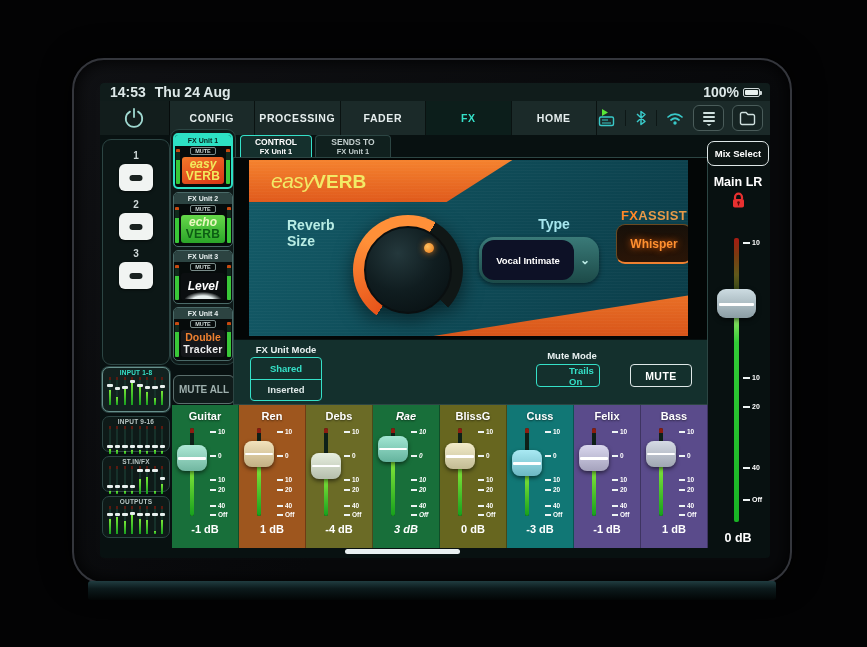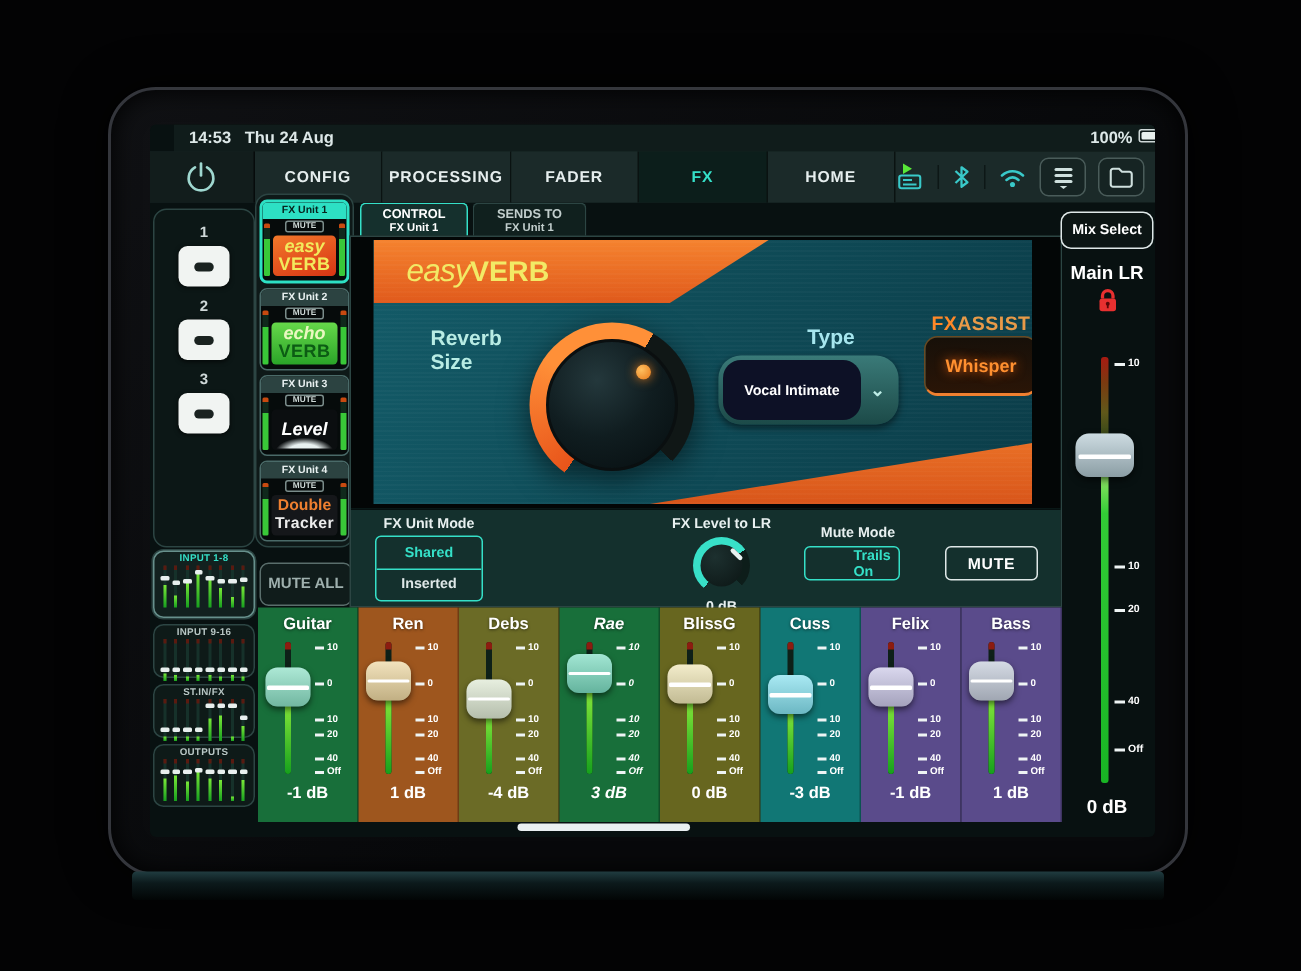--- a/index.html
+++ b/index.html
@@ -9,25 +9,25 @@
   
   .tablet { position:absolute; left:72px; top:58px; width:720px; height:526px;
             background:linear-gradient(135deg,#101114,#08090b 60%);
             border-radius:32px; border:2px solid #34363c;
             box-shadow:0 0 30px rgba(0,0,0,.9), inset 0 0 18px #000; }
   .stand { position:absolute; left:88px; top:581px; width:688px; height:19px; border-radius:3px;
            background:linear-gradient(180deg,#203c40 0%,#0c1a1c 40%,#020505 100%); }
   .screen { position:absolute; left:100px; top:83px; width:670px; height:475px;
             background:#081111; border-radius:4px; overflow:hidden; color:#e8f0f0; }
   
-  .statusbar { position:absolute; left:16px; top:0; width:100%; height:18px; background:#101c1b;
+  .statusbar { position:absolute; left:0; top:0; width:100%; height:18px; background:#101c1b;
                display:flex; align-items:center; justify-content:space-between; padding:0 10px;
-               font-size:11px; font-weight:bold; color:#dde8e8; }
+               font-size:14px; font-weight:bold; color:#dde8e8; }
   .sb-left span { margin-right:9px; }
-  .sb-right { display:flex; align-items:flex-start; gap:4px; }
+  .sb-right { display:flex; align-items:center; gap:4px; }
   .batt { position:relative; width:17px; height:9px; border:1px solid #cfd8d8; border-radius:2px; }
   .batt-fill { position:absolute; inset:1px; background:#e8f0ee; border-radius:1px; }
   .batt-tip { position:absolute; right:-3px; top:2.5px; width:2px; height:4px; background:#cfd8d8; border-radius:0 1px 1px 0; }
   
   .navbar { position:absolute; left:0; top:18px; width:100%; height:34px; display:flex; background:#1b2a29; }
   .nav-power { width:70px; height:100%; background:#121d1c; border-right:1px solid #060b0b;
                display:flex; align-items:center; justify-content:center; }
   .nav-tab { width:86px; height:100%; display:flex; align-items:center; justify-content:center;
              background:#1b2a29; border-right:1px solid #0a1211; color:#e6eeee;
              font-size:10.5px; font-weight:bold; letter-spacing:.6px; cursor:pointer; }
@@ -558,25 +558,20 @@
         </div>
       </div>
 
       <div class="fx-ctrl">
         <div class="ctrl-label" style="left:14px; top:4px; width:76px;">FX Unit Mode</div>
         <div class="mode-box" id="mode-box">
             <div class="mode-cell selected">Shared</div>
             <div class="mode-cell">Inserted</div>
           </div>
 
-        <div class="knob-group" style="left:202px;">
-          <div class="kg-label">FX Level to LR</div>
-          <div class="sknob"></div>
-          <div class="kg-val">0 dB</div>
-        </div>
 
         <div class="ctrl-label" style="left:302px; top:10px; width:72px;">Mute Mode</div>
         <div class="trails-btn">Trails On</div>
         <div class="mute-btn">MUTE</div>
       </div>
     </div>
 
     
     <div class="strips" id="strips">
         <div class="strip" style="background: rgb(24, 111, 58);">

